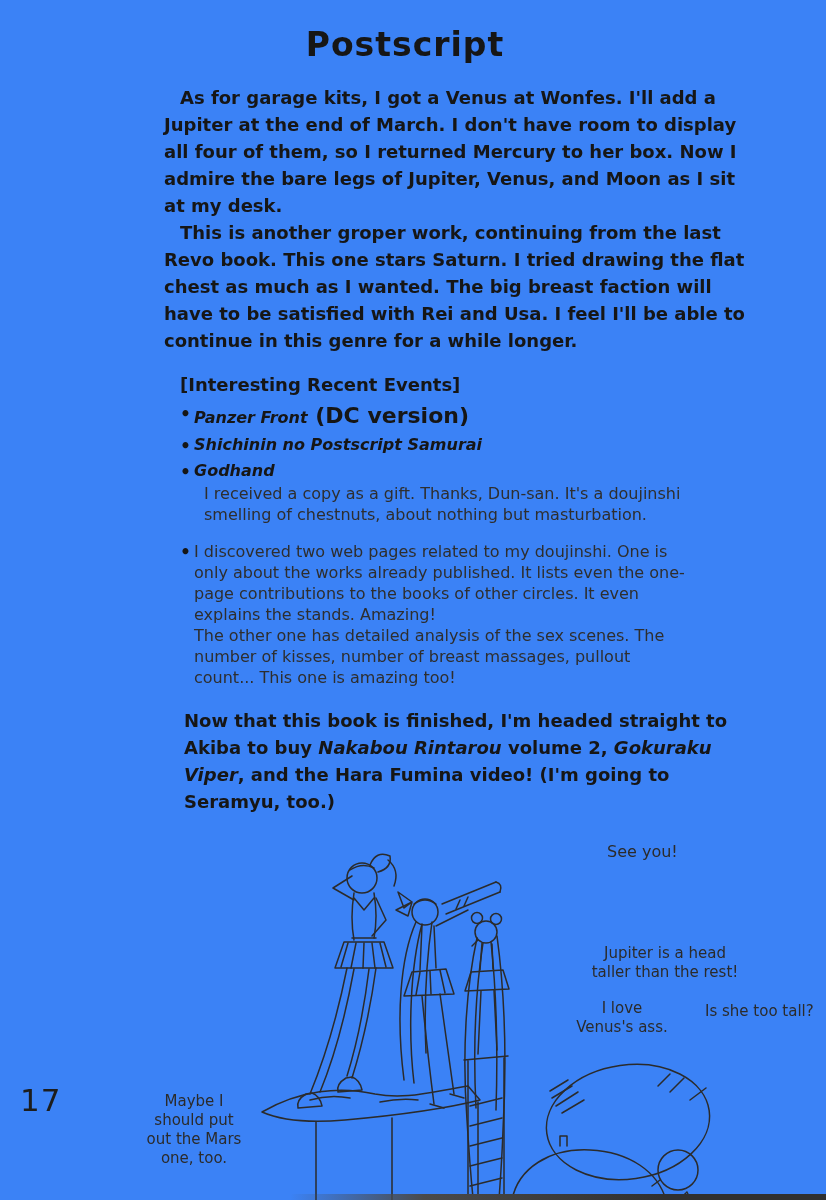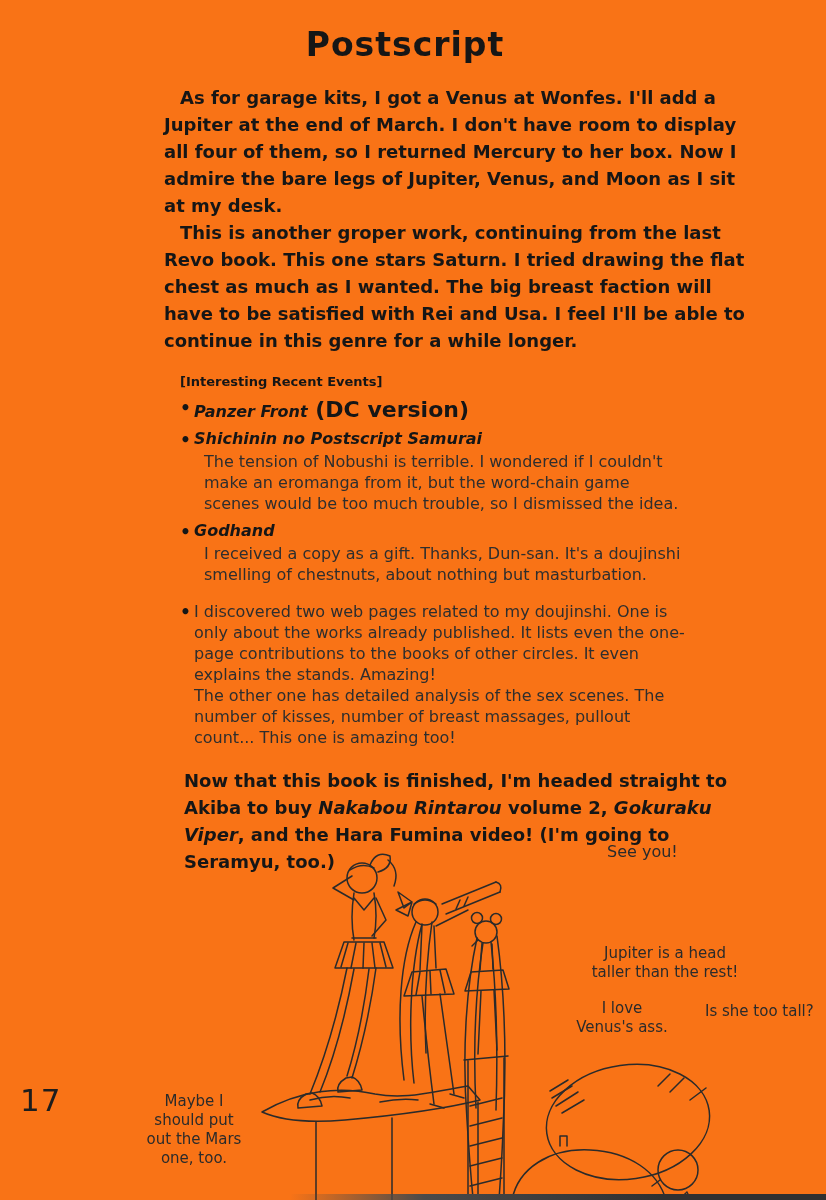--- a/index.html
+++ b/index.html
@@ -1,21 +1,21 @@
 <!DOCTYPE html>
 <html><head>
 <meta charset="utf-8">
 <style>
   html, body { margin: 0; padding: 0; background: #888; }
   .page {
     position: relative;
     width: 826px;
     height: 1200px;
     margin: 0 auto;
-    background: #f97316;
+    background: #3b82f6;
     overflow: hidden;
     font-family: "DejaVu Sans", "Liberation Sans", sans-serif;
     color: #161616;
   }
   .page-title {
     margin: 0;
     padding-top: 25px;
     text-align: center;
     font-size: 33px;
     font-weight: bold;
@@ -24,21 +24,21 @@
   }
   .intro {
     margin: 20px 70px 0 164px;
     font-size: 18px;
     line-height: 27px;
     font-weight: bold;
   }
   .intro p { margin: 0; text-indent: 16px; }
   .events { margin: 20px 70px 0 180px; }
   .events-heading {
-    font-size: 13px;
+    font-size: 18px;
     font-weight: bold;
     margin-bottom: 8px;
   }
   .event-item { position: relative; padding-left: 14px; margin-top: 7px; }
   .event-item .bullet {
     position: absolute; left: 0; top: 1px;
     font-size: 17px; font-weight: bold;
   }
   .event-title { font-size: 16px; font-weight: bold; font-style: italic; text-align: center; }
   .event-title-suffix { font-size: 22px; font-weight: bold; }
@@ -110,21 +110,20 @@
     <div class="events-heading">[Interesting Recent Events]</div>
 
     <div class="event-item">
       <span class="bullet">•</span>
       <div><span class="event-title">Panzer Front</span><span class="event-title-suffix"> (DC version)</span></div>
     </div>
 
     <div class="event-item">
       <span class="bullet">•</span>
       <div><span class="event-title">Shichinin no Postscript Samurai</span></div>
-      <div class="event-body">The tension of Nobushi is terrible. I wondered if I couldn't make an eromanga from it, but the word-chain game scenes would be too much trouble, so I dismissed the idea.</div>
     </div>
 
     <div class="event-item">
       <span class="bullet">•</span>
       <div><span class="event-title">Godhand</span></div>
       <div class="event-body">I received a copy as a gift. Thanks, Dun-san. It's a doujinshi smelling of chestnuts, about nothing but masturbation.</div>
     </div>
 
     <div class="event-item no-head">
       <span class="bullet">•</span>

